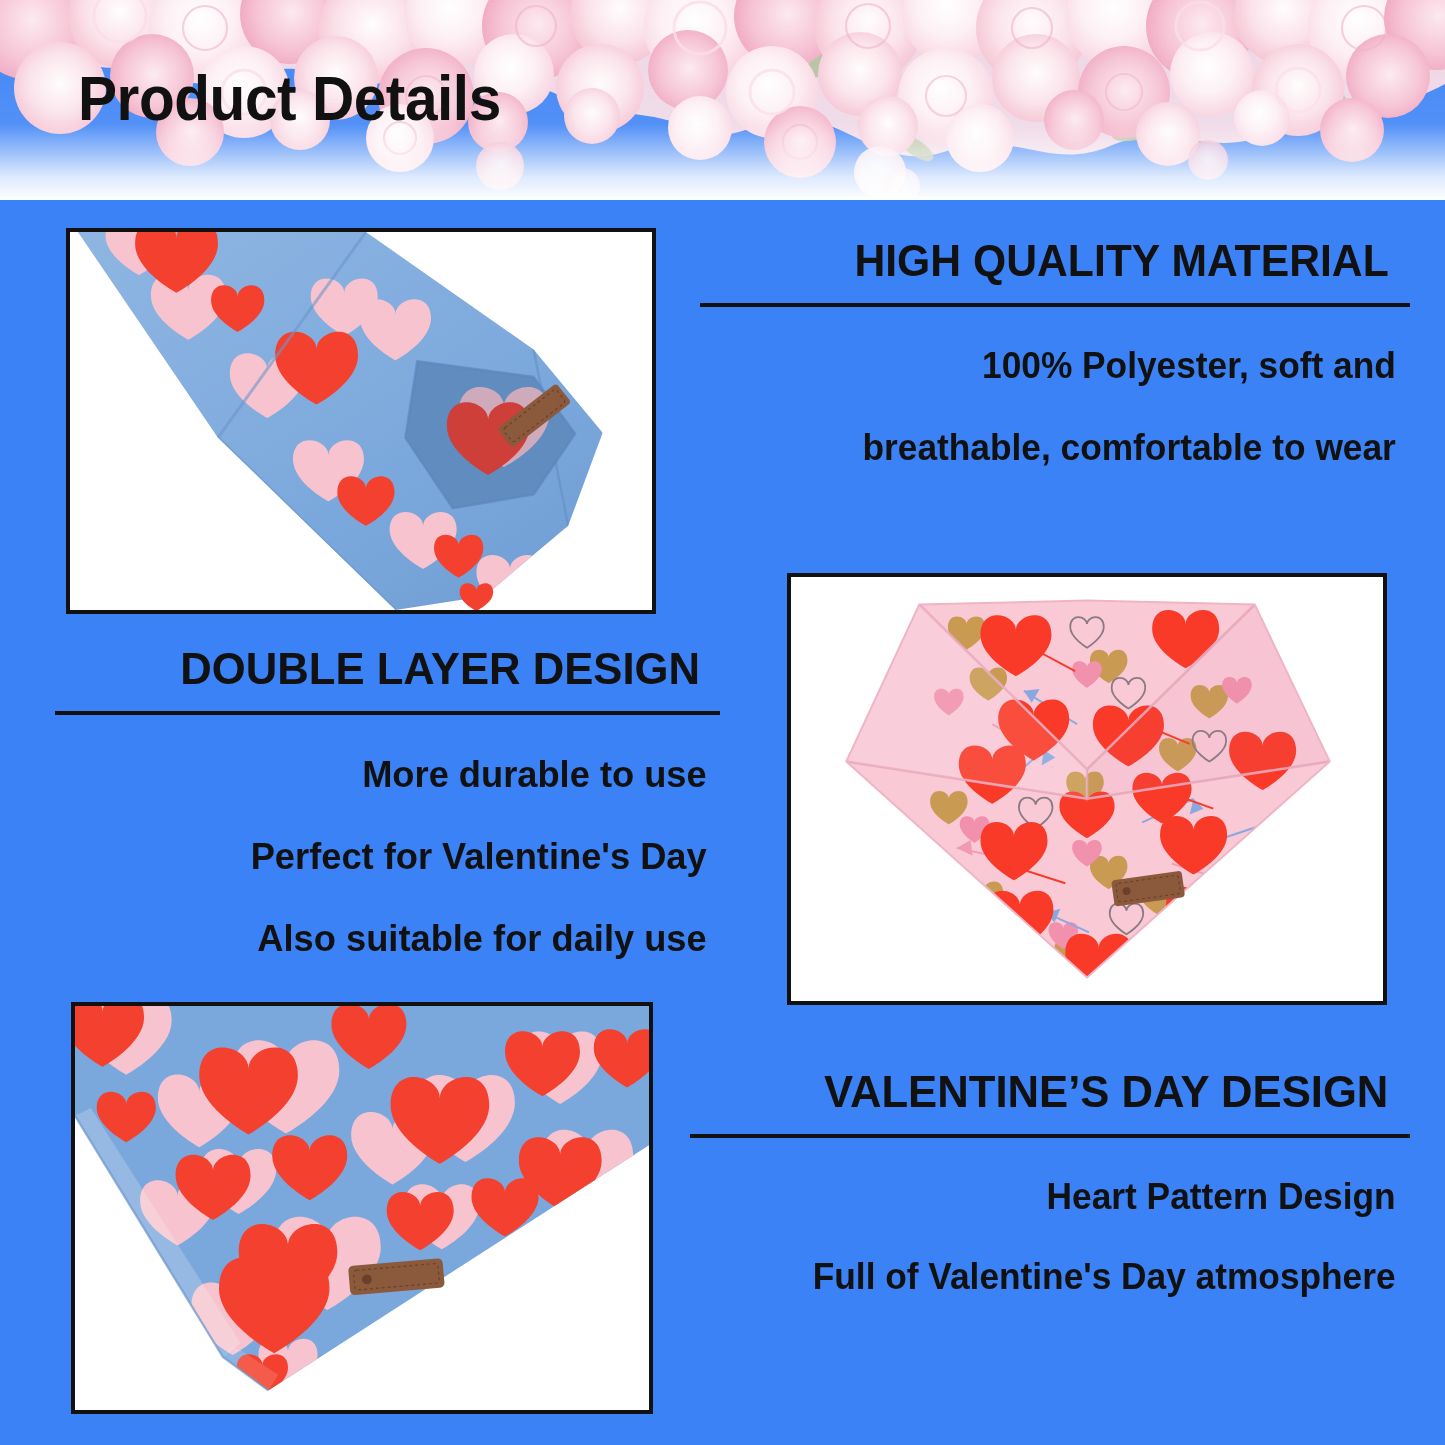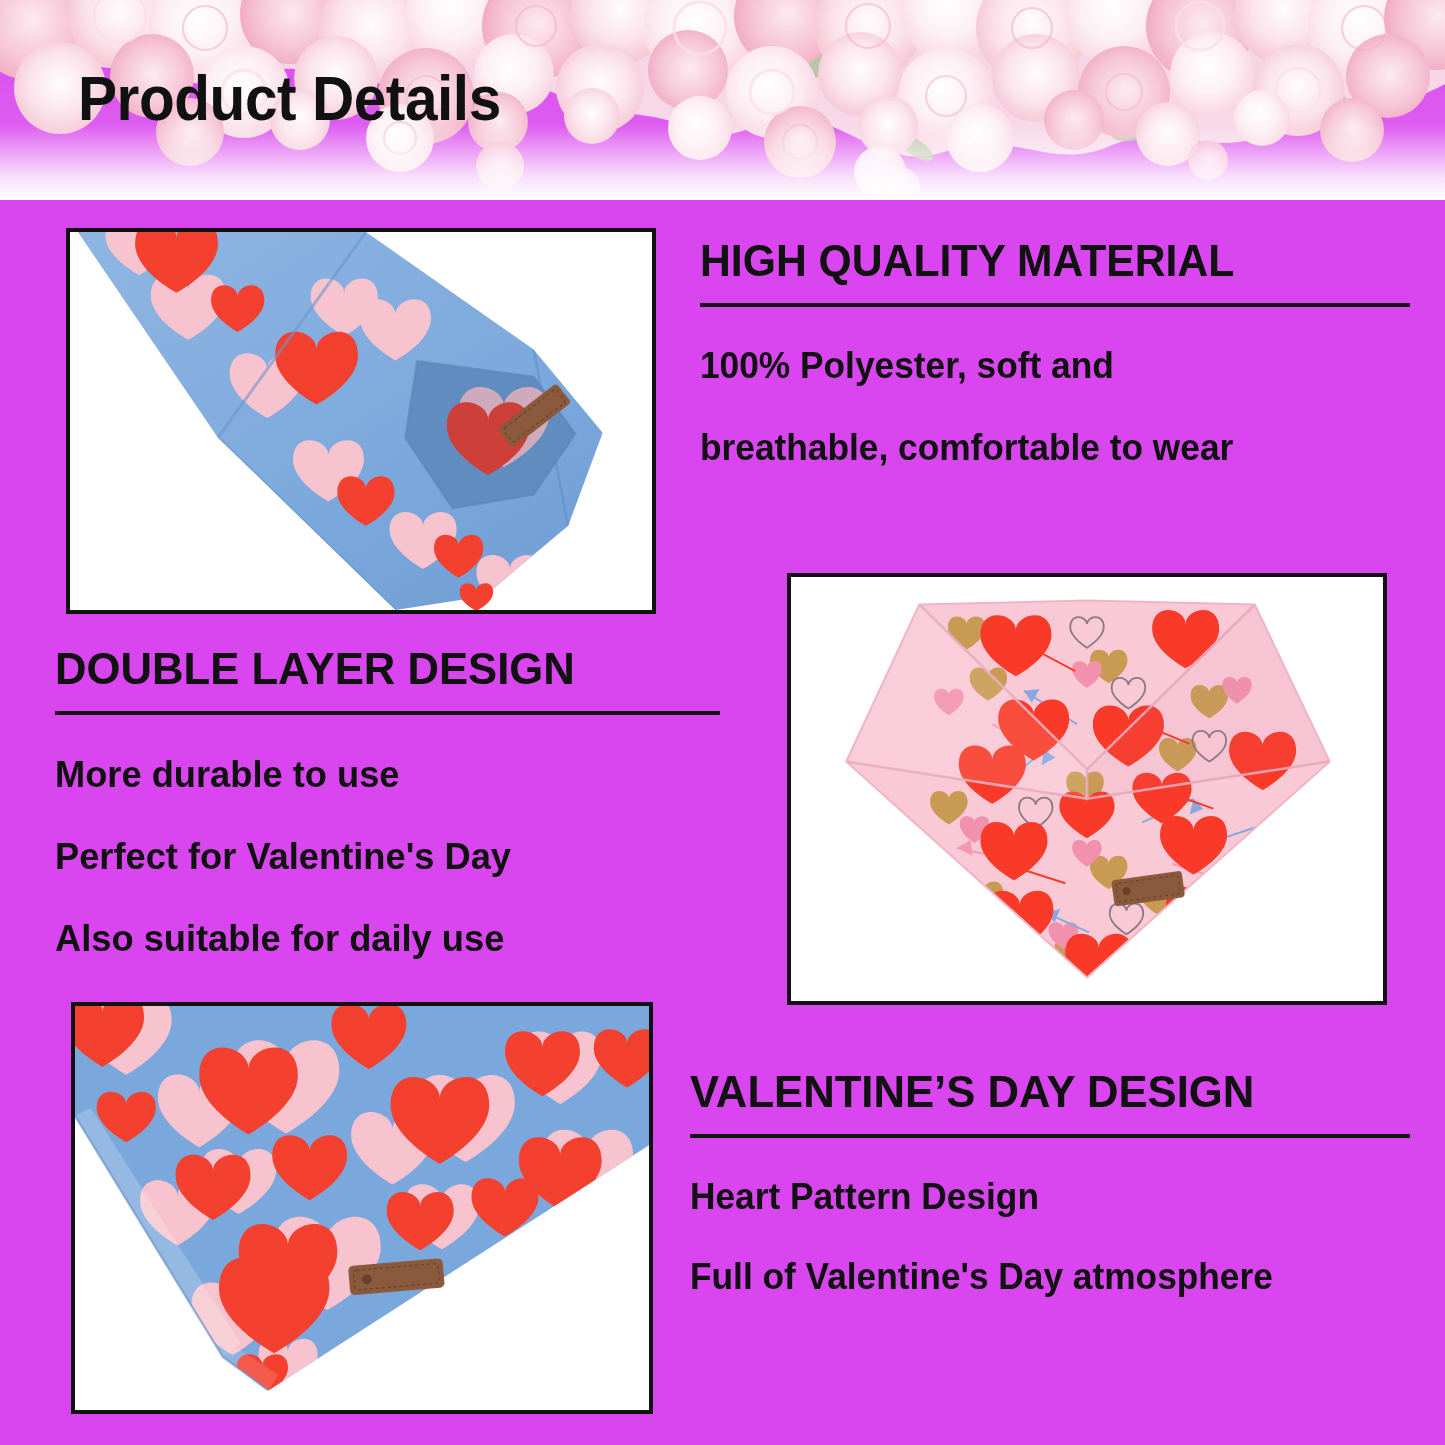--- a/index.html
+++ b/index.html
@@ -7,21 +7,21 @@
     padding: 0;
     background: #ffffff;
   }
   body {
     font-family: "Liberation Sans", sans-serif;
   }
   #page {
     position: relative;
     width: 1445px;
     height: 1445px;
-    background: #d946ef;
+    background: #3b82f6;
     overflow: hidden;
   }
 
   
   .floral-band {
     position: absolute;
     left: 0; top: 0;
     width: 1445px;
     height: 200px;
     overflow: hidden;
@@ -53,20 +53,21 @@
   }
   .photo-frame svg { display: block; width: 100%; height: 100%; }
 
   #frame-fold   { left: 66px;  top: 228px;  width: 590px; height: 386px; }
   #frame-pink   { left: 787px; top: 573px;  width: 600px; height: 432px; }
   #frame-blue   { left: 71px;  top: 1002px; width: 582px; height: 412px; }
 
   
   .feature {
     position: absolute;
+    text-align: right;
   }
   .feature-heading {
     font-size: 44px;
     font-weight: bold;
     color: #111111;
     letter-spacing: 0px;
     white-space: nowrap;
     line-height: 1.05;
     transform: scaleX(0.97);
     transform-origin: left center;

